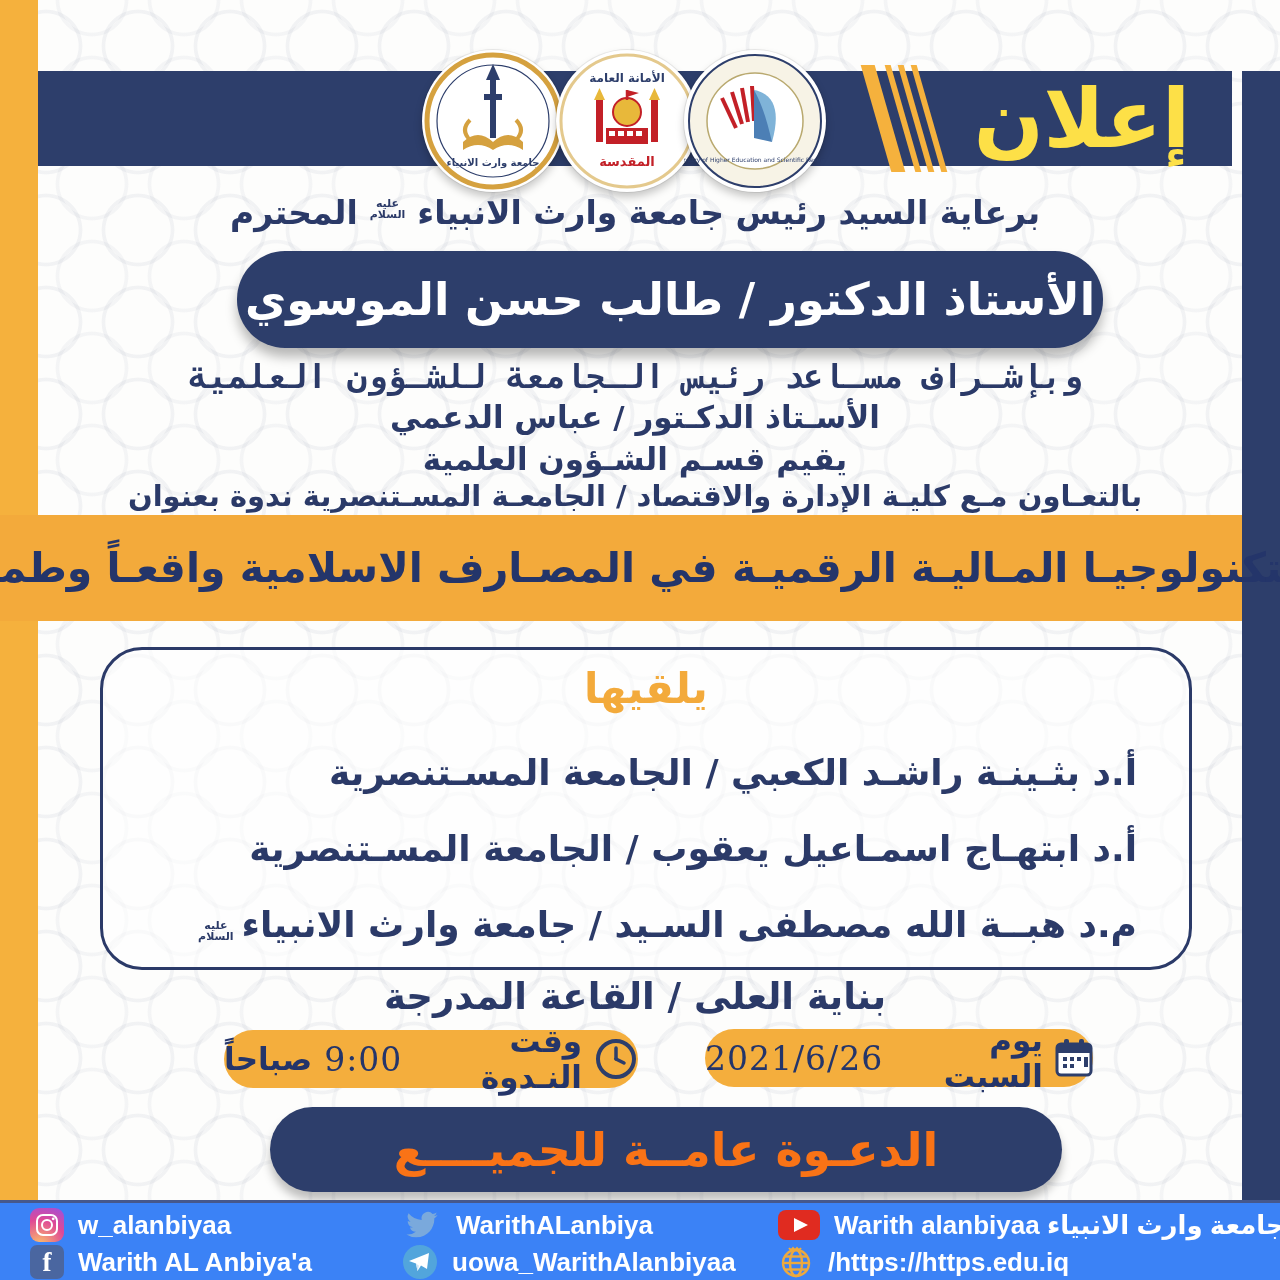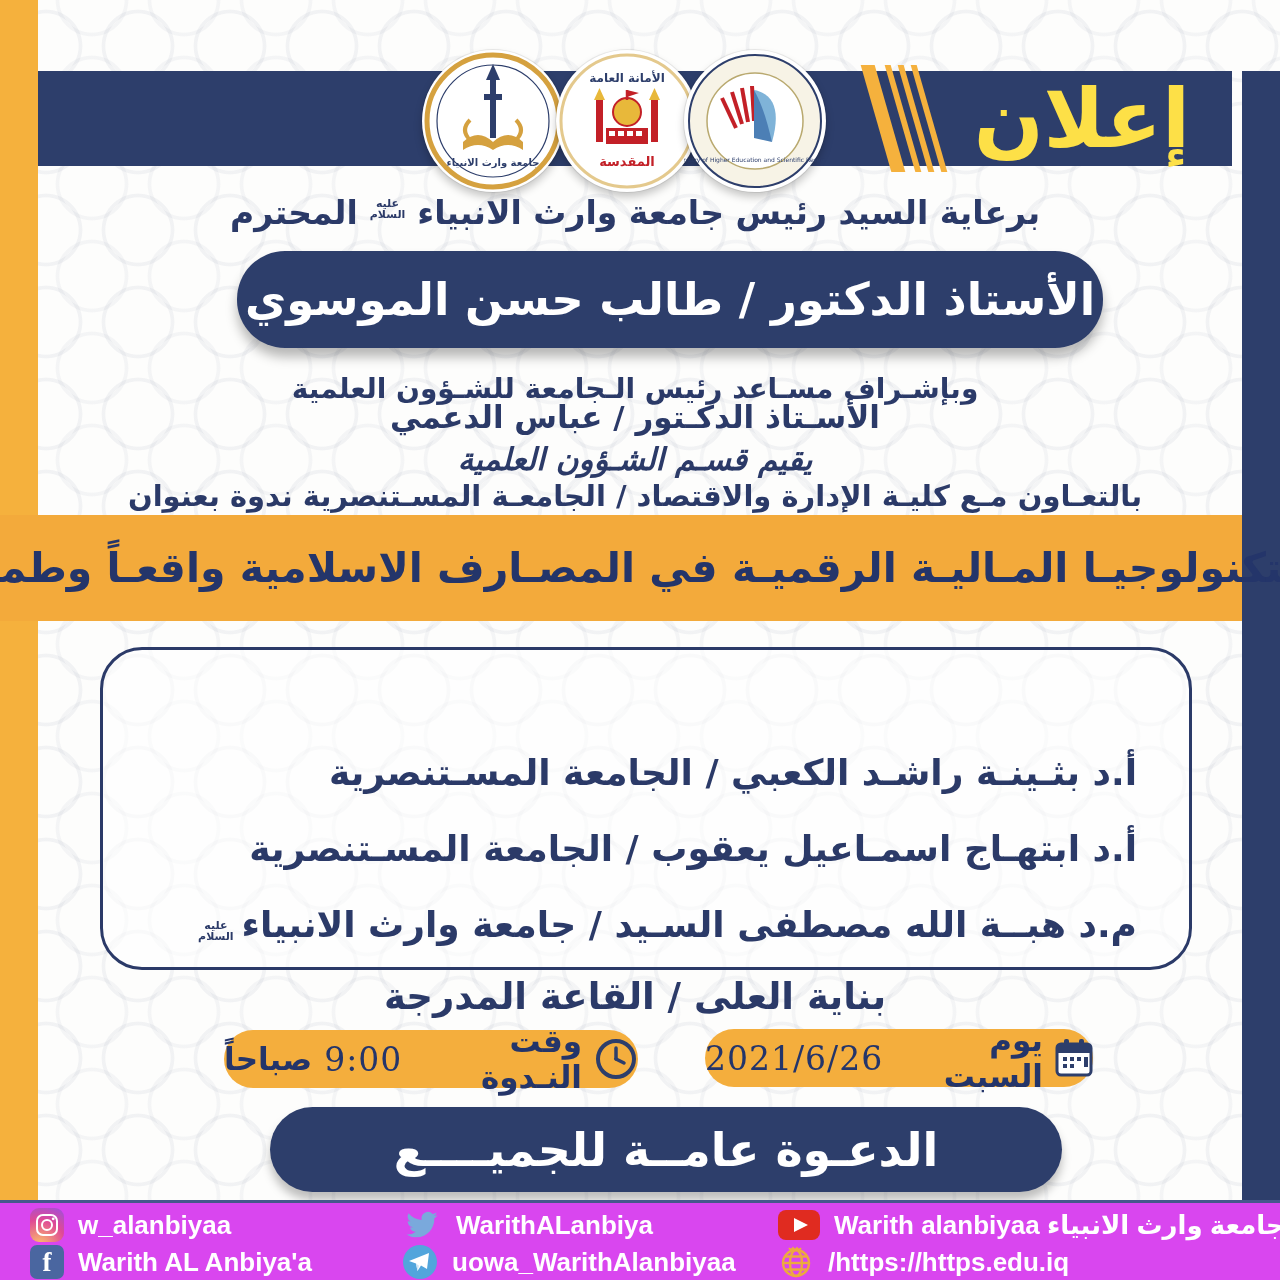--- a/index.html
+++ b/index.html
@@ -43,23 +43,23 @@
 
   
   .cline{position:absolute;left:38px;width:1194px;text-align:center;color:#2b3a68;font-weight:bold;z-index:2;}
   .line1{top:193px;font-size:33px;display:flex;justify-content:center;align-items:center;gap:12px;}
   .honorific{display:inline-flex;flex-direction:column;align-items:center;font-size:11px;line-height:11px;font-weight:bold;color:#2b3a68;transform:translateY(-4px);}
   .name-pill{
     position:absolute;left:237px;top:251px;width:866px;height:97px;background:#2d3e6b;border-radius:48px;
     display:flex;align-items:center;justify-content:center;color:#fff;font-weight:bold;font-size:45px;
     box-shadow:0 9px 12px rgba(0,0,0,.28);z-index:2;
   }
-  .l2{top:372px;font-size:28px;}
+  .l2{top:357px;font-size:33px;font-family:Liberation Mono, monospace;}
   .l3{top:399px;font-size:31px;}
-  .l4{top:441px;font-size:31px;font-style:italic;}
+  .l4{top:441px;font-size:31px;}
   .l5{top:479px;font-size:29px;}
 
   
   .title-band{
     position:absolute;left:0;top:515px;width:1242px;height:106px;background:#f3aa3b;z-index:2;
     display:flex;align-items:center;justify-content:center;
   }
   .title-band span{color:#24356a;font-weight:bold;font-size:41px;white-space:nowrap;}
 
   
@@ -81,25 +81,25 @@
   }
   .date-pill{left:705px;top:1029px;width:388px;}
   .time-pill{left:224px;top:1030px;width:414px;}
   .pill .num{font-family:"DejaVu Serif",serif;font-size:33px;font-weight:normal;letter-spacing:1px;}
   .pill svg{flex:0 0 auto;}
 
   .invite-pill{
     position:absolute;left:270px;top:1107px;width:792px;height:85px;background:#2d3e6b;border-radius:46px;z-index:2;
     display:flex;align-items:center;justify-content:center;box-shadow:0 8px 10px rgba(0,0,0,.25);
   }
-  .invite-pill span{color:#ffffff;font-weight:bold;font-size:46px;}
+  .invite-pill span{color:#f97316;font-weight:bold;font-size:46px;}
 
   
   footer{
-    position:absolute;left:0;bottom:0;width:1280px;height:80px;background:#d946ef;z-index:3;
+    position:absolute;left:0;bottom:0;width:1280px;height:80px;background:#3b82f6;z-index:3;
     border-top:3px solid #46588c;box-sizing:border-box;
   }
   .f-row{position:absolute;display:flex;align-items:center;gap:14px;height:36px;color:#fff;
     font-family:"Liberation Sans","DejaVu Sans",sans-serif;font-weight:bold;font-size:26px;white-space:nowrap;}
   .r-top{top:4px;}  .r-bot{top:41px;}
   .c1{left:30px;} .c2{left:402px;} .c3{left:778px;}
 
   .icon-box{display:flex;align-items:center;justify-content:center;flex:0 0 auto;}
   .insta{width:34px;height:34px;border-radius:9px;background:radial-gradient(circle at 28% 110%,#fdc468 0%,#df4996 58%,#9b51e0 100%);}
   .fb{width:34px;height:34px;border-radius:7px;background:#4a66a0;color:#fff;font-size:27px;font-weight:bold;font-family:"Liberation Serif","DejaVu Serif",serif;}
@@ -188,20 +188,21 @@
   <div class="cline l2" dir="rtl">وبإشـراف مسـاعد رئيس الـجامعة للشـؤون العلمية</div>
   <div class="cline l3" dir="rtl">الأسـتاذ الدكـتور / عباس الدعمي</div>
   <div class="cline l4" dir="rtl">يقيم قسـم الشـؤون العلمية</div>
   <div class="cline l5" dir="rtl">بالتعـاون مـع كليـة الإدارة والاقتصاد / الجامعـة المسـتنصرية ندوة  بعنوان</div>
 
   <div class="title-band">
     <span dir="rtl">التكنولوجيـا المـاليـة الرقميـة  في المصـارف الاسلامية واقعـاً وطموحاً</span>
   </div>
 
   <section class="speakers-box">
+    <div class="speakers-heading">يلقيها</div>
     <div class="speaker sp1" dir="rtl">
       <span>أ.د بثـينـة راشـد الكعبي / الجامعة المسـتنصرية</span>
     </div>
     <div class="speaker sp2" dir="rtl">
       <span>أ.د ابتهـاج اسمـاعيل يعقوب / الجامعة المسـتنصرية</span>
     </div>
     <div class="speaker sp3" dir="rtl">
       <span>م.د هبــة الله مصطفى السـيد /  جامعة وارث الانبياء</span><span class="honorific">
           <span>عليه</span>
           <span>السلام</span>

